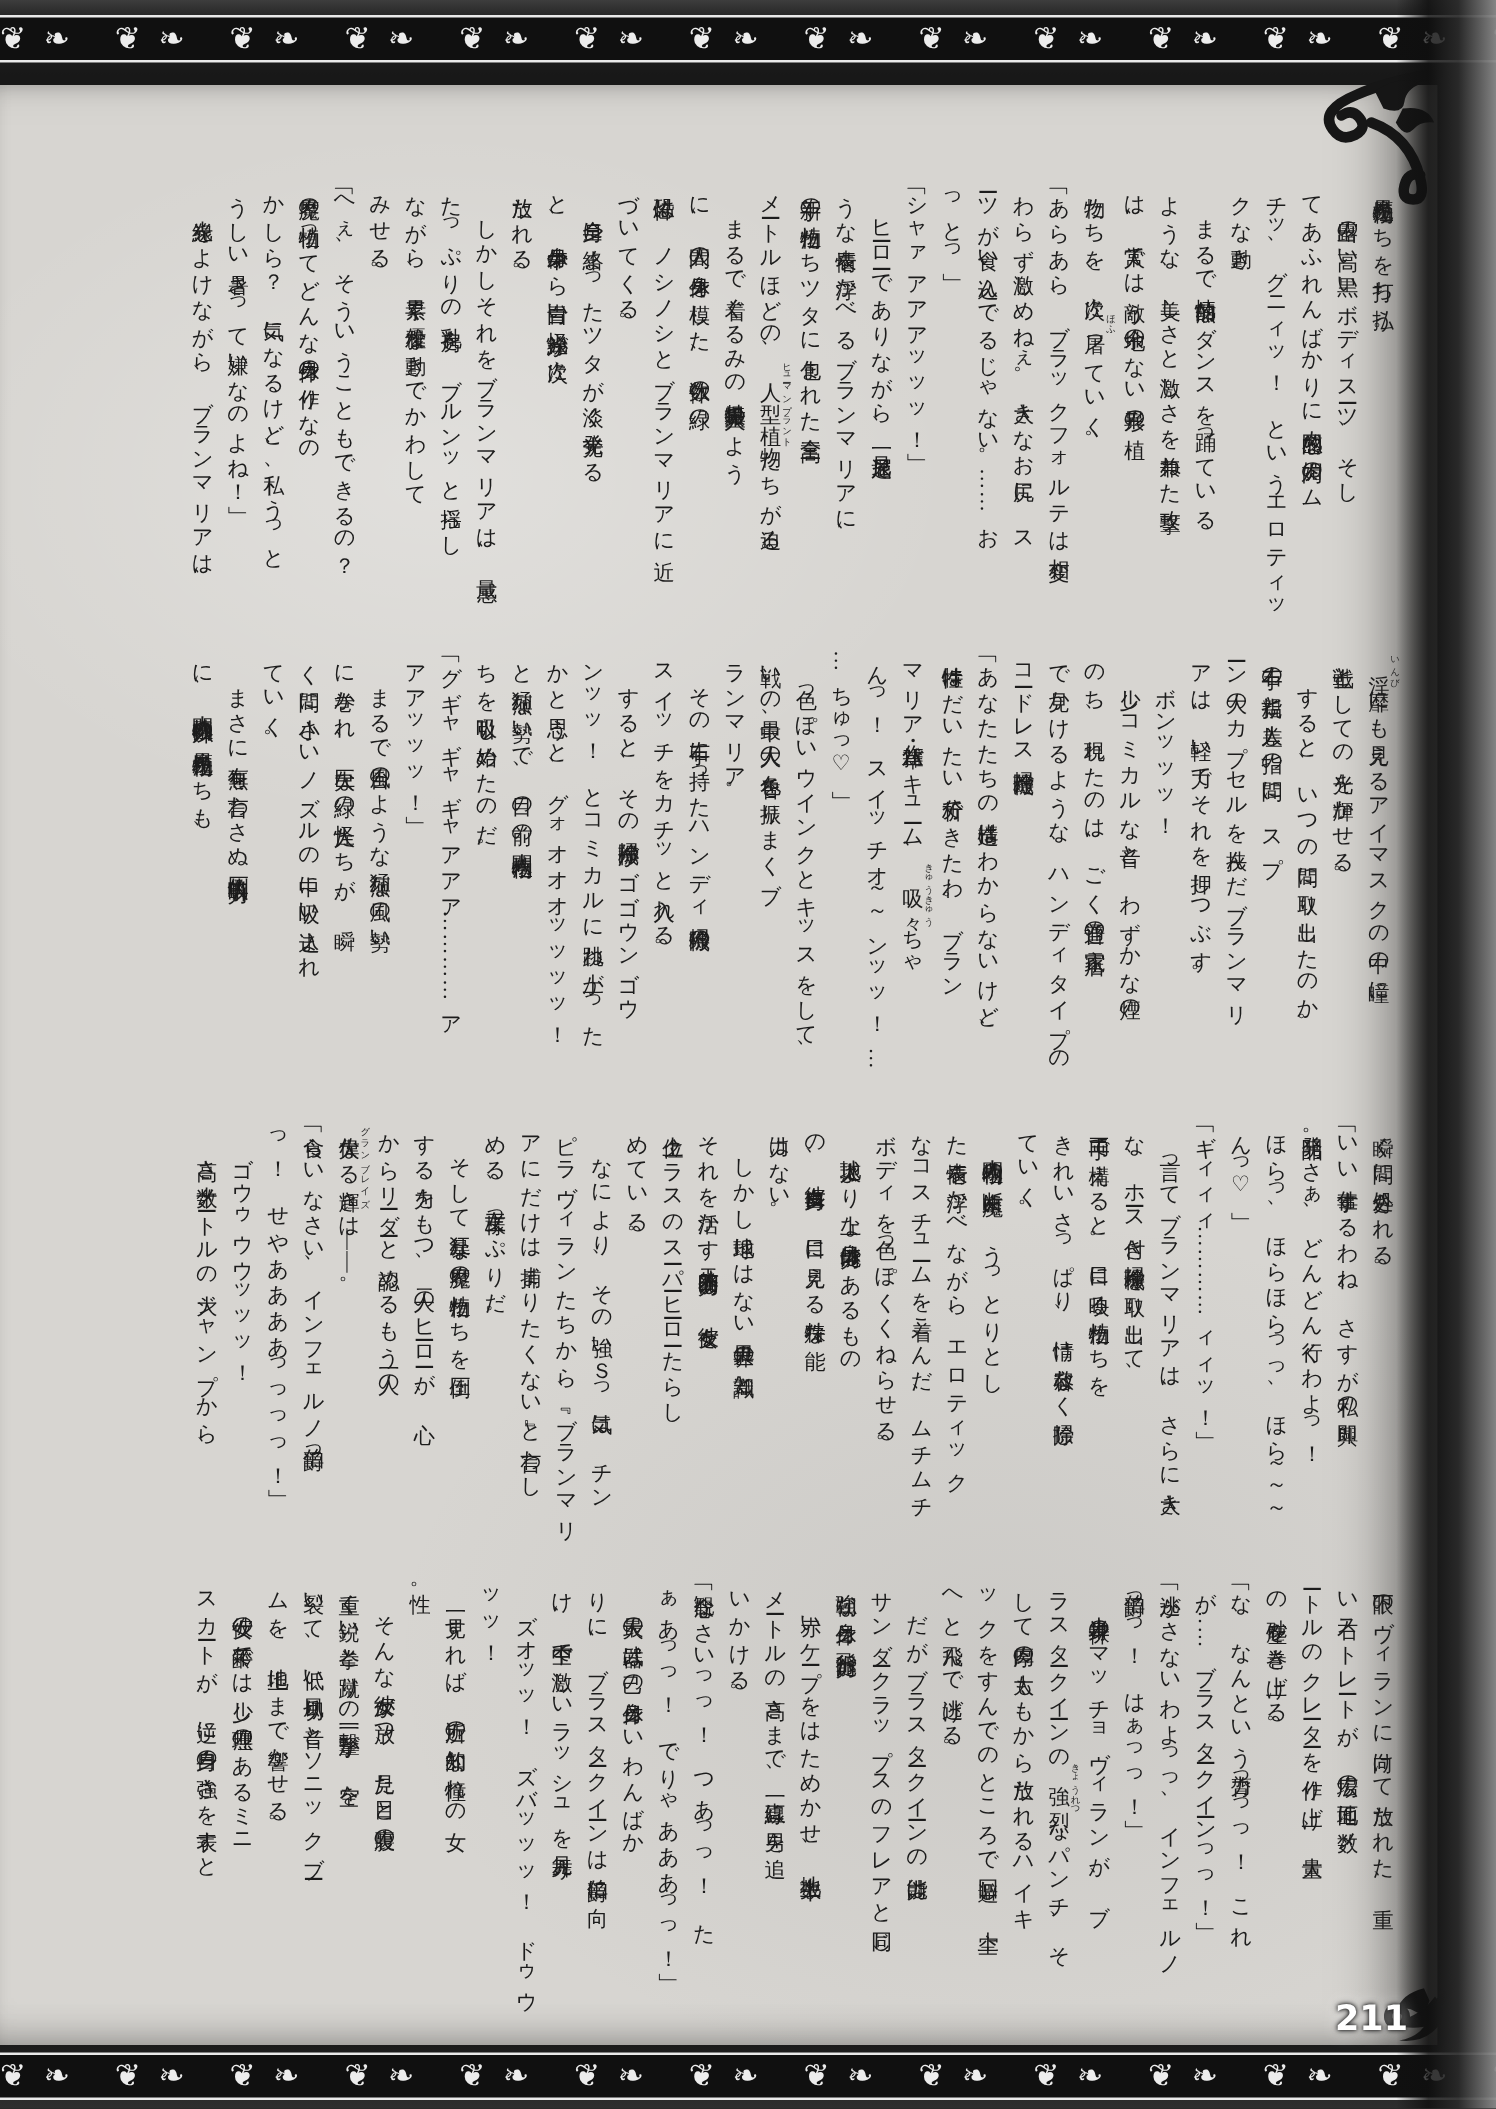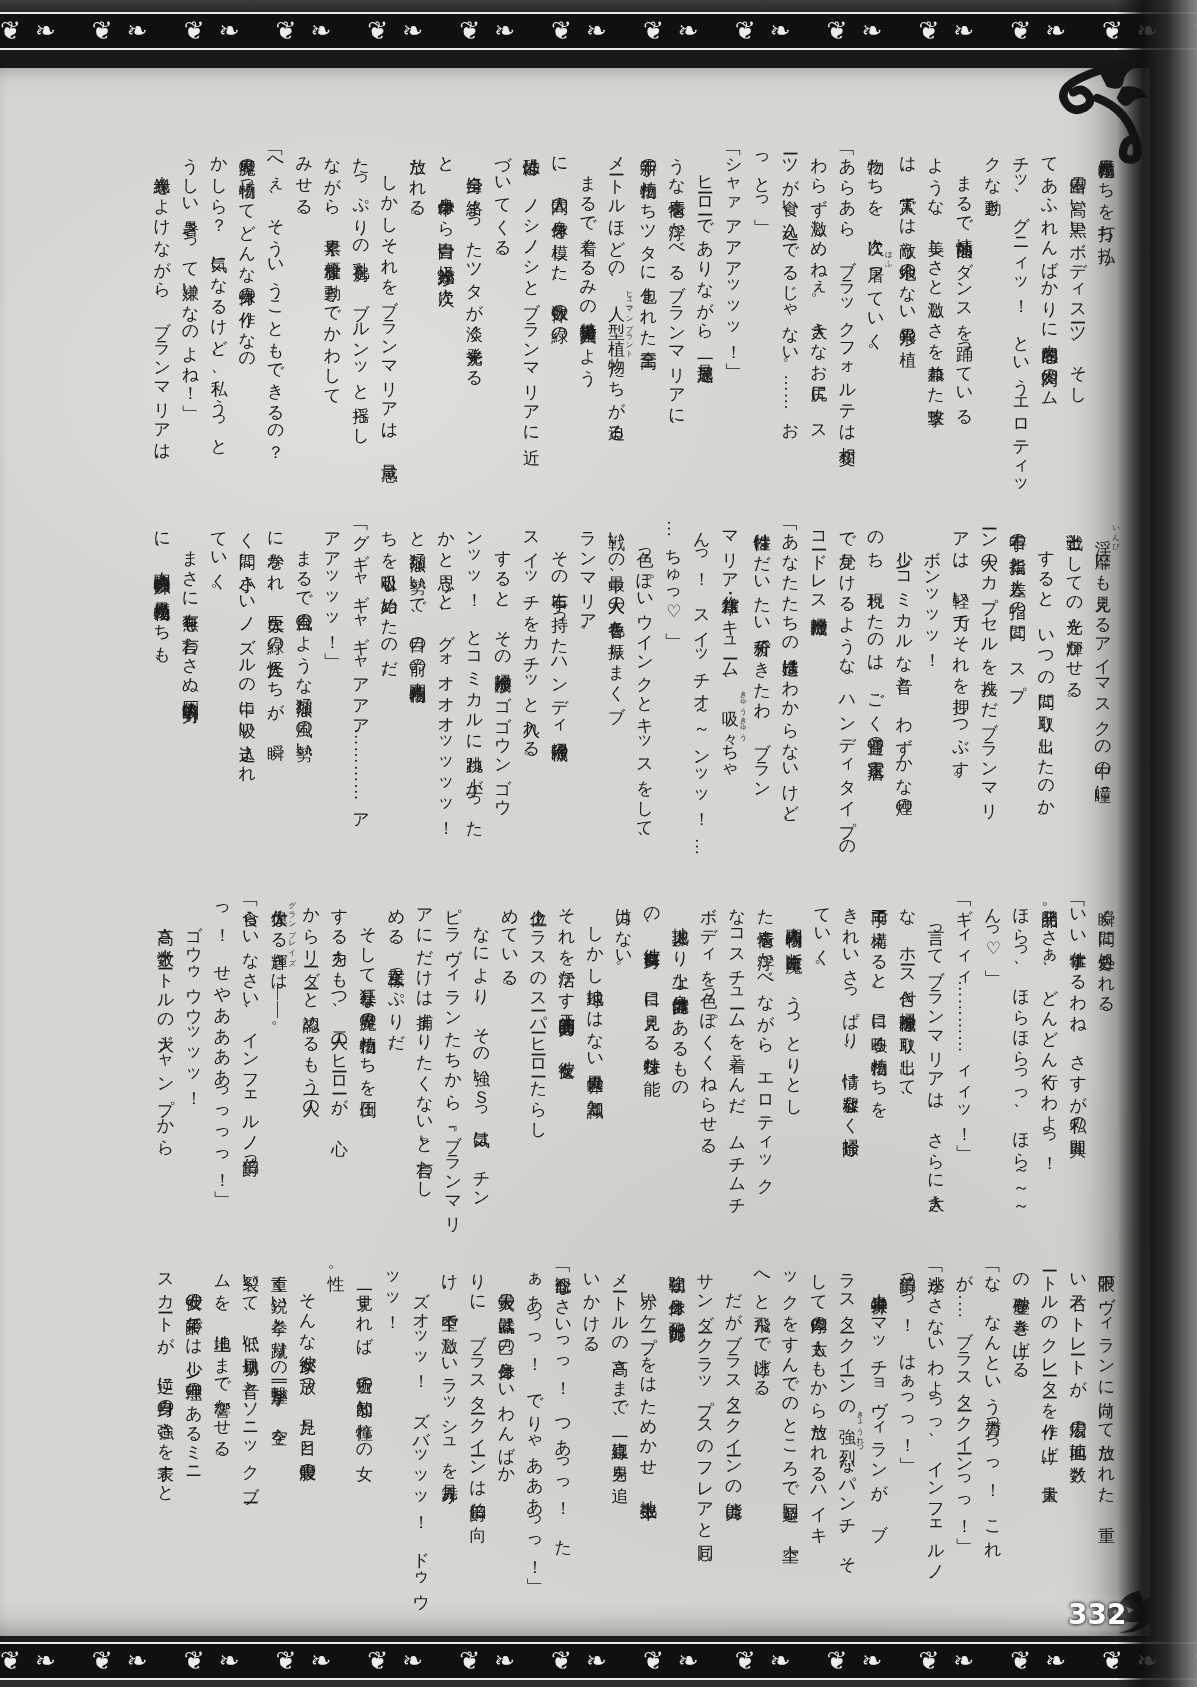--- a/index.html
+++ b/index.html
@@ -203,20 +203,20 @@
       <p class="col">　一見すれば、近所の知的な憧れの女</p>
       <p class="col">性。</p>
       <p class="col">　そんな彼女が放つ、見た目と裏腹の</p>
       <p class="col">重く鋭い拳と蹴りの一撃一撃が、空を</p>
       <p class="col">裂いて、低い風切り音とソニックブー</p>
       <p class="col">ムを、地上にまで響かせる。</p>
       <p class="col">　彼女の年齢では少し無理のあるミニ</p>
       <p class="col">スカートが、逆に自身の強さを表すと</p>
     </div>
 
-  <div class="page-number">332</div>
+  <div class="page-number">211</div>
 
   <div class="frieze frieze-bottom">
     <span>❦❧ ❦❧ ❦❧ ❦❧ ❦❧ ❦❧ ❦❧ ❦❧ ❦❧ ❦❧ ❦❧ ❦❧ ❦❧ ❦❧ ❦❧ ❦❧ ❦❧ ❦❧ ❦❧ ❦❧ ❦❧ ❦❧ ❦❧ ❦❧</span>
   </div>
 
   <div class="gutter"></div>
 </div>
 
 </body></html>

